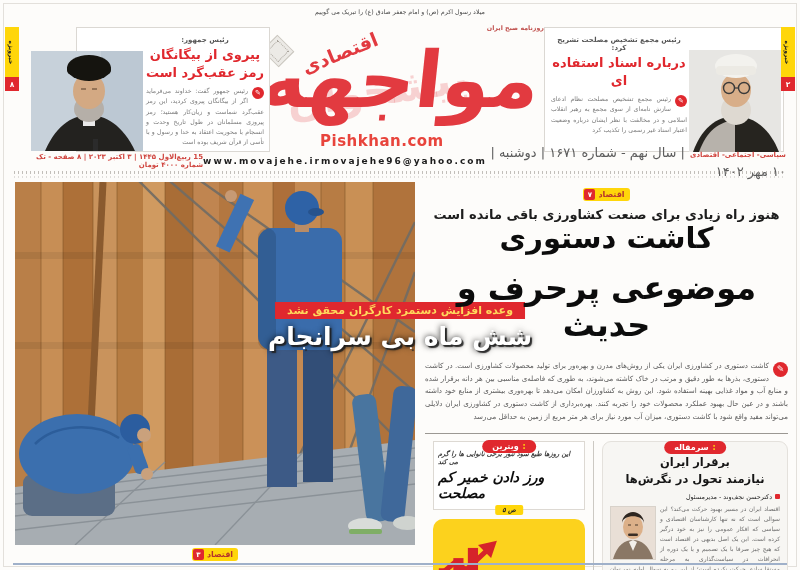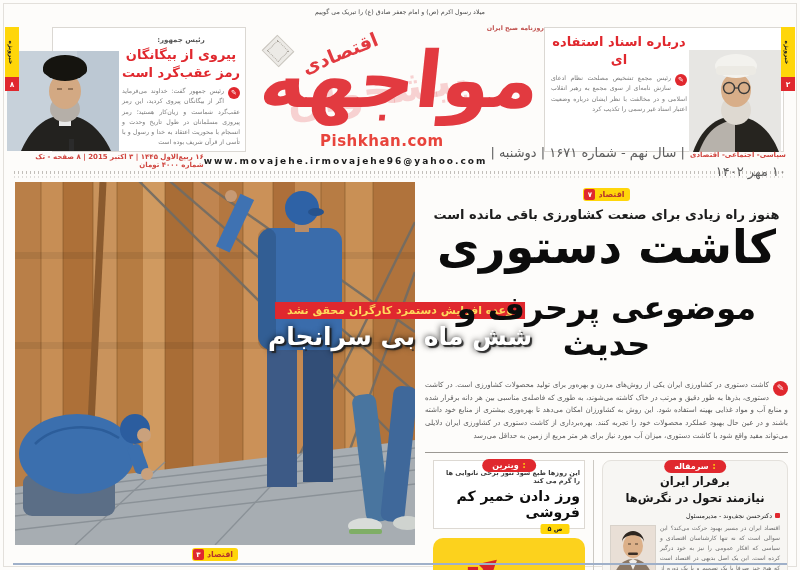--- a/index.html
+++ b/index.html
@@ -8,21 +8,21 @@
 
   
   .corner{position:absolute;top:27px;width:14px;display:flex;flex-direction:column;align-items:stretch;z-index:5;}
   .corner.left{left:5px;} .corner.right{right:5px;}
   .corner .lab{background:#ffd60a;height:50px;display:flex;align-items:center;justify-content:center;}
   .corner .lab span{transform:rotate(90deg);white-space:nowrap;font-size:6px;font-weight:bold;color:#222;}
   .corner .num{background:#e0282e;color:#fff;height:14px;font-size:7.5px;font-weight:bold;display:flex;align-items:center;justify-content:center;}
 
   
   .head-card{position:absolute;top:27px;height:123px;background:#fff;border:1px solid #dbd8d3;}
-  .head-card.leftc{left:52px;width:192px;}
+  .head-card.leftc{left:76px;width:192px;}
   .head-card.rightc{right:16px;width:238px;}
   .hc-kicker{font-size:7px;font-weight:bold;color:#555;text-align:center;margin-top:5px;}
   .hc-head{font-size:13px;line-height:1.35;font-weight:bold;color:#e0282e;text-align:center;margin-top:2px;}
   .hc-body{font-size:6.2px;color:#7a7a7a;line-height:1.65;text-align:justify;margin-top:5px;}
   .circ-icon{float:right;width:12px;height:12px;border-radius:50%;background:#e0282e;color:#fff;font-size:7px;line-height:12px;text-align:center;margin-left:4px;margin-top:1px;}
   .leftc .hc-content{position:absolute;right:5px;top:3px;width:118px;}
   .leftc .portrait{position:absolute;left:-46px;bottom:0;width:112px;height:100px;}
   .rightc .hc-content{position:absolute;right:96px;left:6px;top:3px;}
   .rightc .portrait{position:absolute;right:2px;bottom:-1px;width:92px;height:102px;}
 
@@ -56,46 +56,46 @@
   .sec-pill{display:inline-flex;align-items:center;gap:3px;background:#ffd60a;border-radius:3px;padding:1px 5px 1px 1px;font-size:8px;font-weight:bold;color:#b5342c;}
   .sec-pill .sq{background:#e0282e;color:#fff;width:11px;height:11px;border-radius:2px;font-size:7px;display:flex;align-items:center;justify-content:center;}
   .red-pill{display:inline-flex;align-items:center;gap:4px;background:#e0282e;color:#fff;font-size:8px;font-weight:bold;padding:2px 10px;border-radius:9px;}
   .red-pill .acc{color:#ffd60a;}
   .ytag{display:inline-block;background:#ffd60a;color:#222;font-size:6.5px;font-weight:bold;padding:1px 7px;border-radius:2px;}
 
   
   .maincol{position:absolute;left:425px;top:182px;width:363px;}
   .m-tagrow{text-align:center;}
   .m-kicker{margin-top:6px;text-align:center;font-size:13px;font-weight:bold;color:#1d1d1d;}
-  .m-h1{margin-top:2px;text-align:center;font-size:46px;font-weight:bold;color:#0c0c0c;line-height:1.12;}
+  .m-h1{margin-top:2px;text-align:center;font-size:29px;font-weight:bold;color:#0c0c0c;line-height:1.12;}
   .m-h2{text-align:center;font-size:32px;font-weight:bold;color:#0c0c0c;line-height:1.15;}
   .m-body{margin-top:11px;font-size:7.1px;color:#5b5b5b;line-height:1.78;text-align:justify;}
   .m-body .circ-icon{width:15px;height:15px;font-size:9px;line-height:15px;margin-top:2px;}
   .m-divider{border:none;border-top:1px solid #9b9893;margin:10px 0 0;}
 
   
   .bottom-row{display:flex;margin-top:7px;height:162px;}
   .col-divider{width:1px;background:#ccc9c3;margin:0 8px;}
   
   .editorial{position:relative;width:186px;background:#f7f6f3;border:1px solid #e4e1dc;border-radius:9px;padding:9px 7px 14px;box-sizing:border-box;}
   .ed-tab{position:absolute;top:-7px;left:50%;transform:translateX(-50%);}
   .ed-title{margin-top:3px;text-align:center;font-size:11.5px;font-weight:bold;color:#161616;line-height:1.5;}
   .ed-byline{margin-top:4px;font-size:6.4px;font-weight:normal;color:#222;}
   .ed-byline .mk{display:inline-block;width:5px;height:5px;background:#e0282e;border-radius:1px;margin-left:3px;}
   .ed-body{margin-top:3px;font-size:5.9px;color:#6b6b6b;line-height:1.7;text-align:justify;}
   .ed-photo{float:left;width:44px;height:52px;margin:2px 4px 2px 0;border:1px solid #d8d2ca;}
   .ed-more{position:absolute;left:7px;bottom:5px;}
   
   .vitrin{position:relative;width:152px;display:flex;flex-direction:column;}
   .v-tab{position:absolute;top:-7px;left:50%;transform:translateX(-50%);z-index:3;}
-  .v-item1{position:relative;background:#fff;border:1px solid #ddd9d3;padding:8px 4px 8px;text-align:right;}
+  .v-item1{position:relative;background:#fff;border:1px solid #ddd9d3;padding:8px 4px 8px;text-align:left;font-style:italic;}
   .v-item2{position:relative;background:#fbf1cd;padding:7px 4px 8px;text-align:center;margin-top:8px;}
   .v-kicker{font-size:6.6px;font-weight:bold;color:#3c3c3c;}
   .v-title{margin-top:3px;font-size:14px;font-weight:bold;color:#0d0d0d;}
-  .v-pagetag{position:absolute;bottom:-6px;left:50%;transform:translateX(-50%);z-index:2;margin-left:46px;}
+  .v-pagetag{position:absolute;bottom:-6px;left:50%;transform:translateX(-50%);z-index:2;}
   
   .bourse{position:relative;flex:1;margin-top:9px;background:#fcd21d;border-radius:10px;display:flex;align-items:stretch;overflow:hidden;}
   .b-tab{position:absolute;top:4px;right:14px;}
   .b-text{width:57%;padding-top:17px;text-align:center;}
   .b-chart{width:43%;display:flex;align-items:flex-end;}
   .b-chart svg{display:block;width:100%;height:92%;}
 
   .bottom-rule{position:absolute;left:13px;right:13px;bottom:5px;height:2px;background:#9fb0c9;}
 </style>
 </head>
@@ -112,20 +112,21 @@
   </div>
   <div class="corner left">
     <div class="lab">
         <span>خبرویژه</span>
       </div>
     <div class="num">۸</div>
   </div>
 
   <article class="head-card rightc">
     <div class="hc-content">
+      <div class="hc-kicker">رئیس مجمع تشخیص مصلحت تشریح کرد:</div>
       <div class="hc-head">
         <div>درباره اسناد استفاده ای</div>
       </div>
       <div class="hc-body"><span class="circ-icon">✎</span><span>رئیس مجمع تشخیص مصلحت نظام ادعای سازش نامه‌ای از سوی مجمع به رهبر انقلاب اسلامی و در مخالفت با نظر ایشان درباره وضعیت اعتبار اسناد غیر رسمی را تکذیب کرد</span></div>
     </div>
     <svg class="portrait" viewBox="0 0 92 102">
       <rect width="92" height="102" fill="#e7e6e3"></rect>
       <path d="M4,102 C14,74 32,66 46,66 C62,66 80,76 90,102 Z" fill="#26241f"></path>
       <path d="M10,102 C18,80 30,72 46,70 L46,102 Z" fill="#b7b2ab"></path>
       <ellipse cx="47" cy="60" rx="15" ry="15" fill="#ded9d1"></ellipse>
@@ -174,21 +175,21 @@
     </svg>
   </article>
 
   <div class="infobar">
     <div>
       <span class="red">سیاسی- اجتماعی- اقتصادی</span>
       <span class="gry">| سال نهم - شماره ۱۶۷۱ | دوشنبه | ۱۰ مهر ۱۴۰۲</span>
     </div>
     <div class="mono">movajehe96@yahoo.com</div>
     <div class="mono">www.movajehe.ir</div>
-    <div class="red">۱۶ ربیع‌الاول ۱۴۴۵ | ۳ اکتبر 2015 | ۸ صفحه - تک شماره ۴۰۰۰ تومان</div>
+    <div class="red">15 ربیع‌الاول ۱۴۴۵ | ۳ اکتبر ۲۰۲۳ | ۸ صفحه - تک شماره ۴۰۰۰ تومان</div>
   </div>
   <div class="ticks"></div>
   <div class="ticks t2"></div>
 
   <figure class="photo-wrap" style="margin:0">
     <svg viewBox="0 0 400 363" preserveAspectRatio="none">
       <rect width="400" height="363" fill="#bd8449"></rect>
       <g>
         <rect x="0" width="26" height="363" fill="#b97f48"></rect>
           <rect x="26" width="22" height="363" fill="#c78e55"></rect>
@@ -325,21 +326,21 @@
 
       <div class="vitrin">
         <div class="v-tab">
           <span class="red-pill">
               <span class="acc">:</span>
               <span>ویترین</span>
             </span>
         </div>
         <div class="v-item1">
           <div class="v-kicker">این روزها طبع سود تنور برخی نانوایی ها را گرم می کند</div>
-          <div class="v-title">ورز دادن خمیر کم فروشی</div>
+          <div class="v-title">ورز دادن خمیر کم مصلحت</div>
           <span class="ytag v-pagetag">ص ۵</span>
         </div>
         <div class="bourse">
           <div class="b-tab">
             
           </div>
           <div class="b-text">
             
             
           </div>

